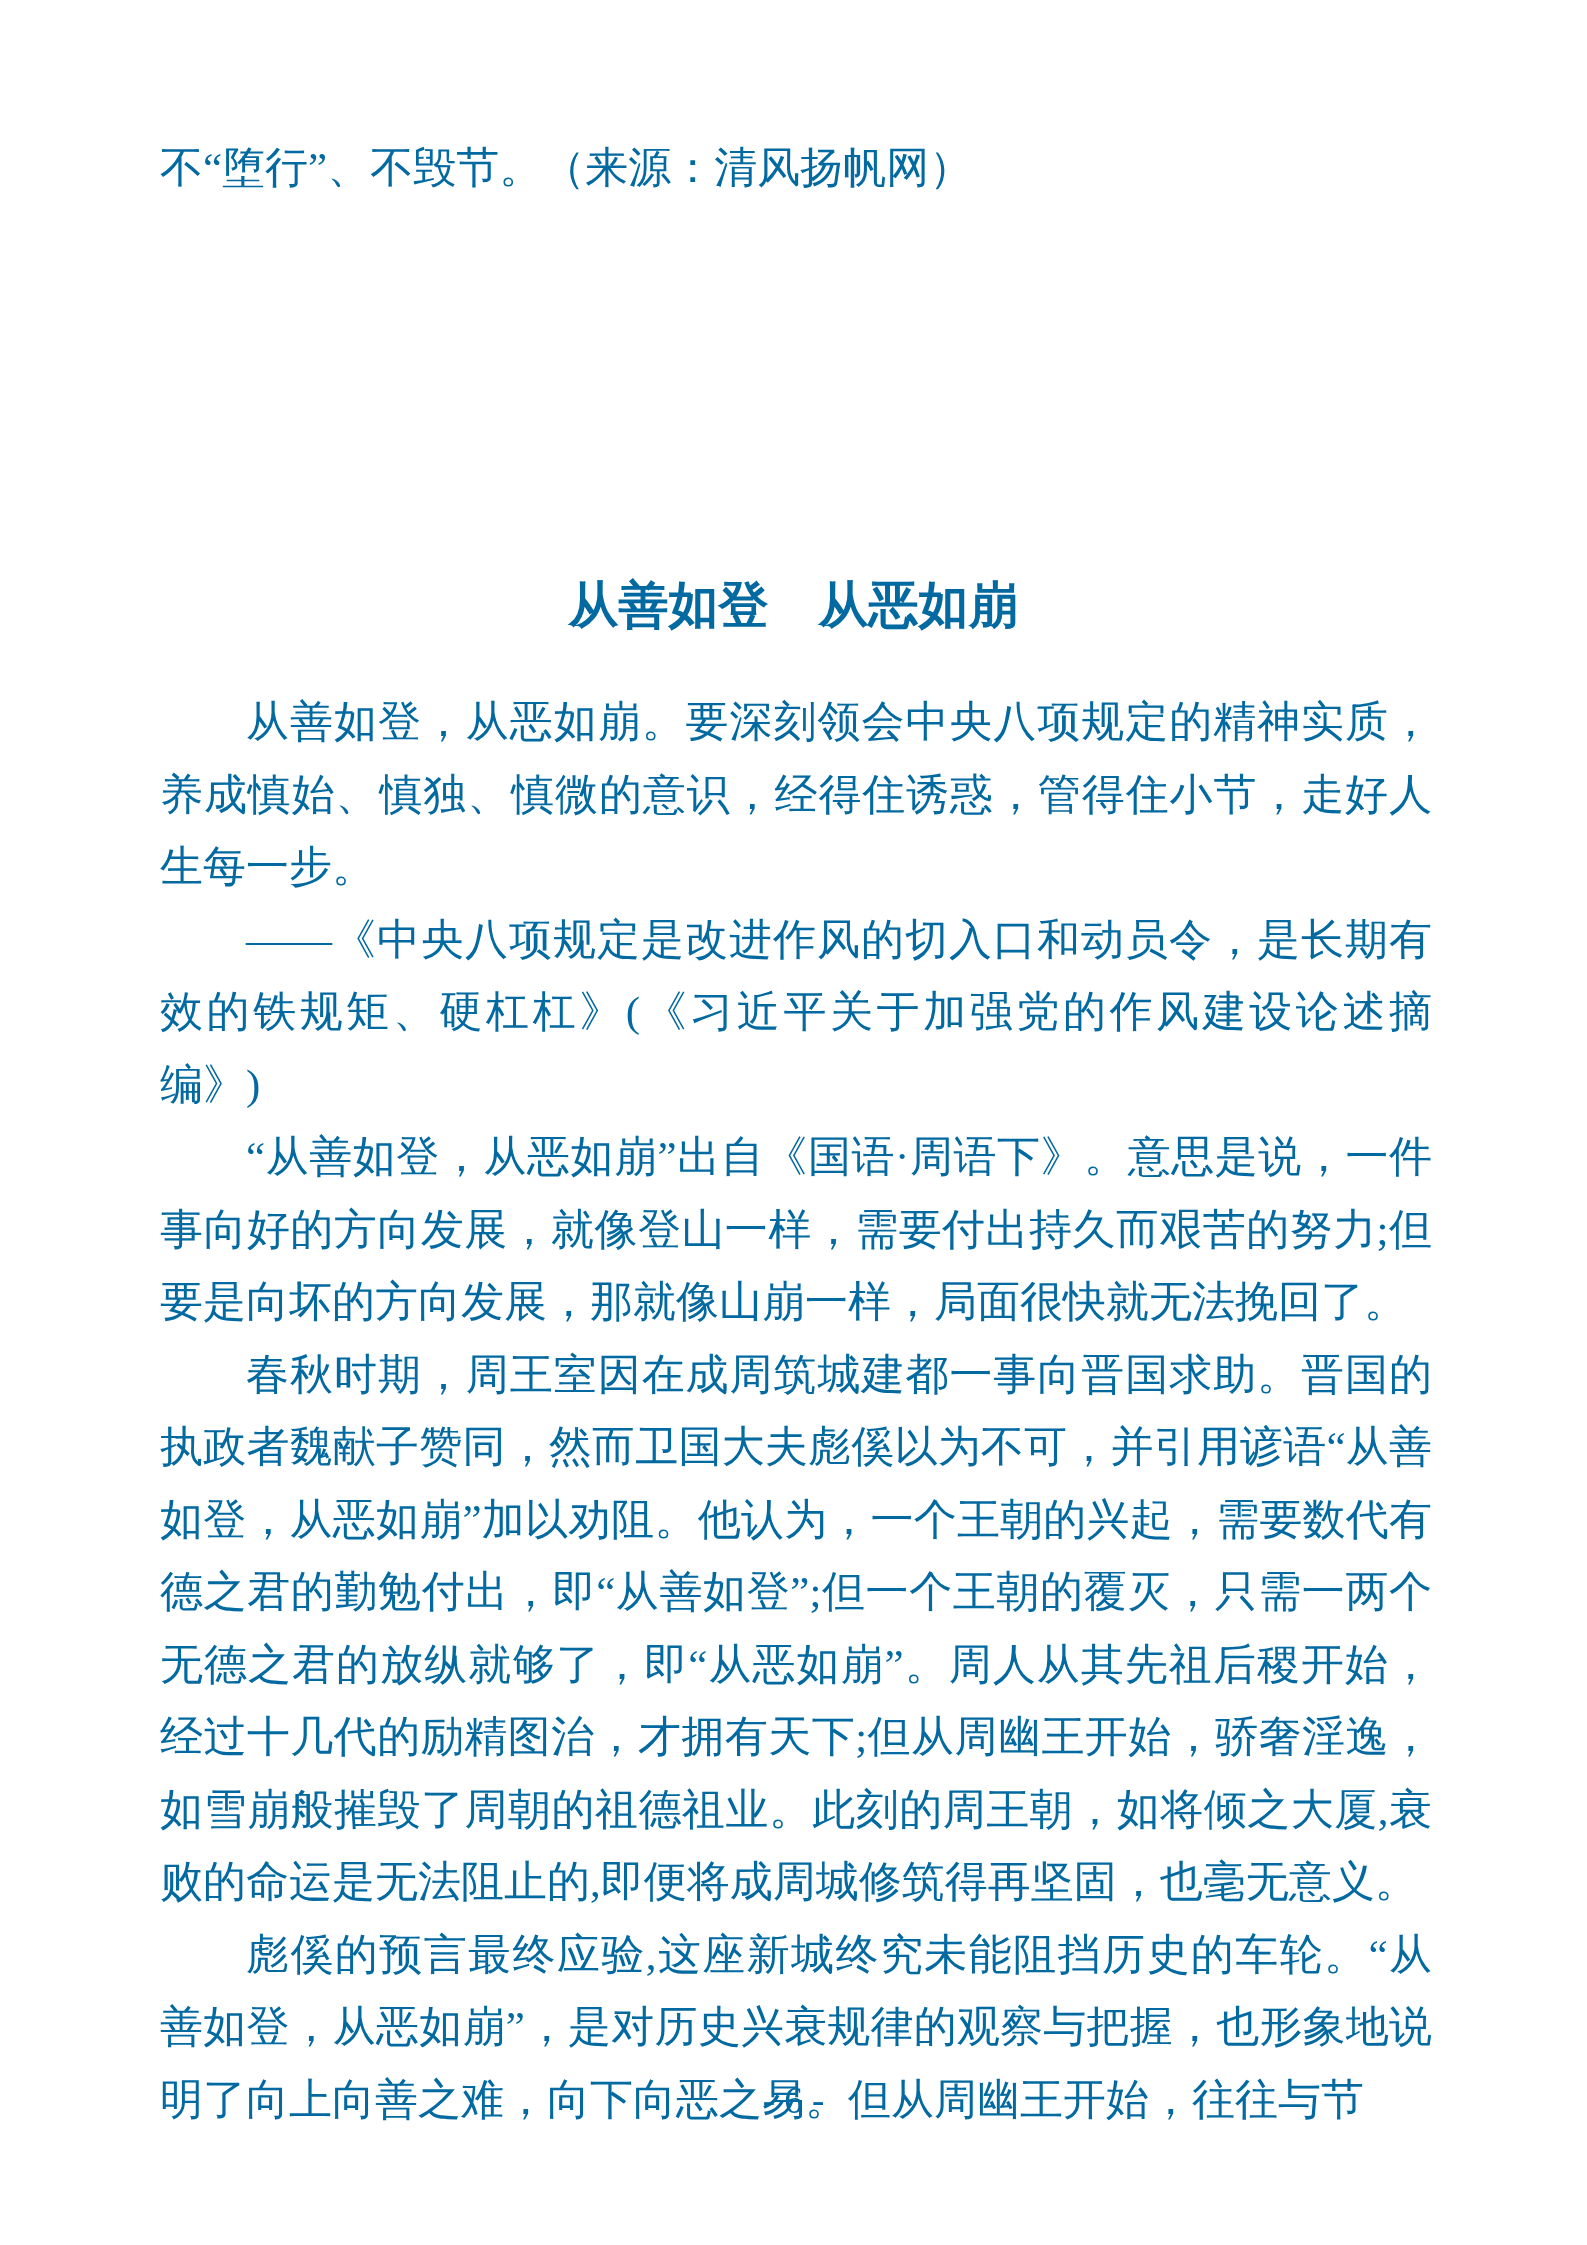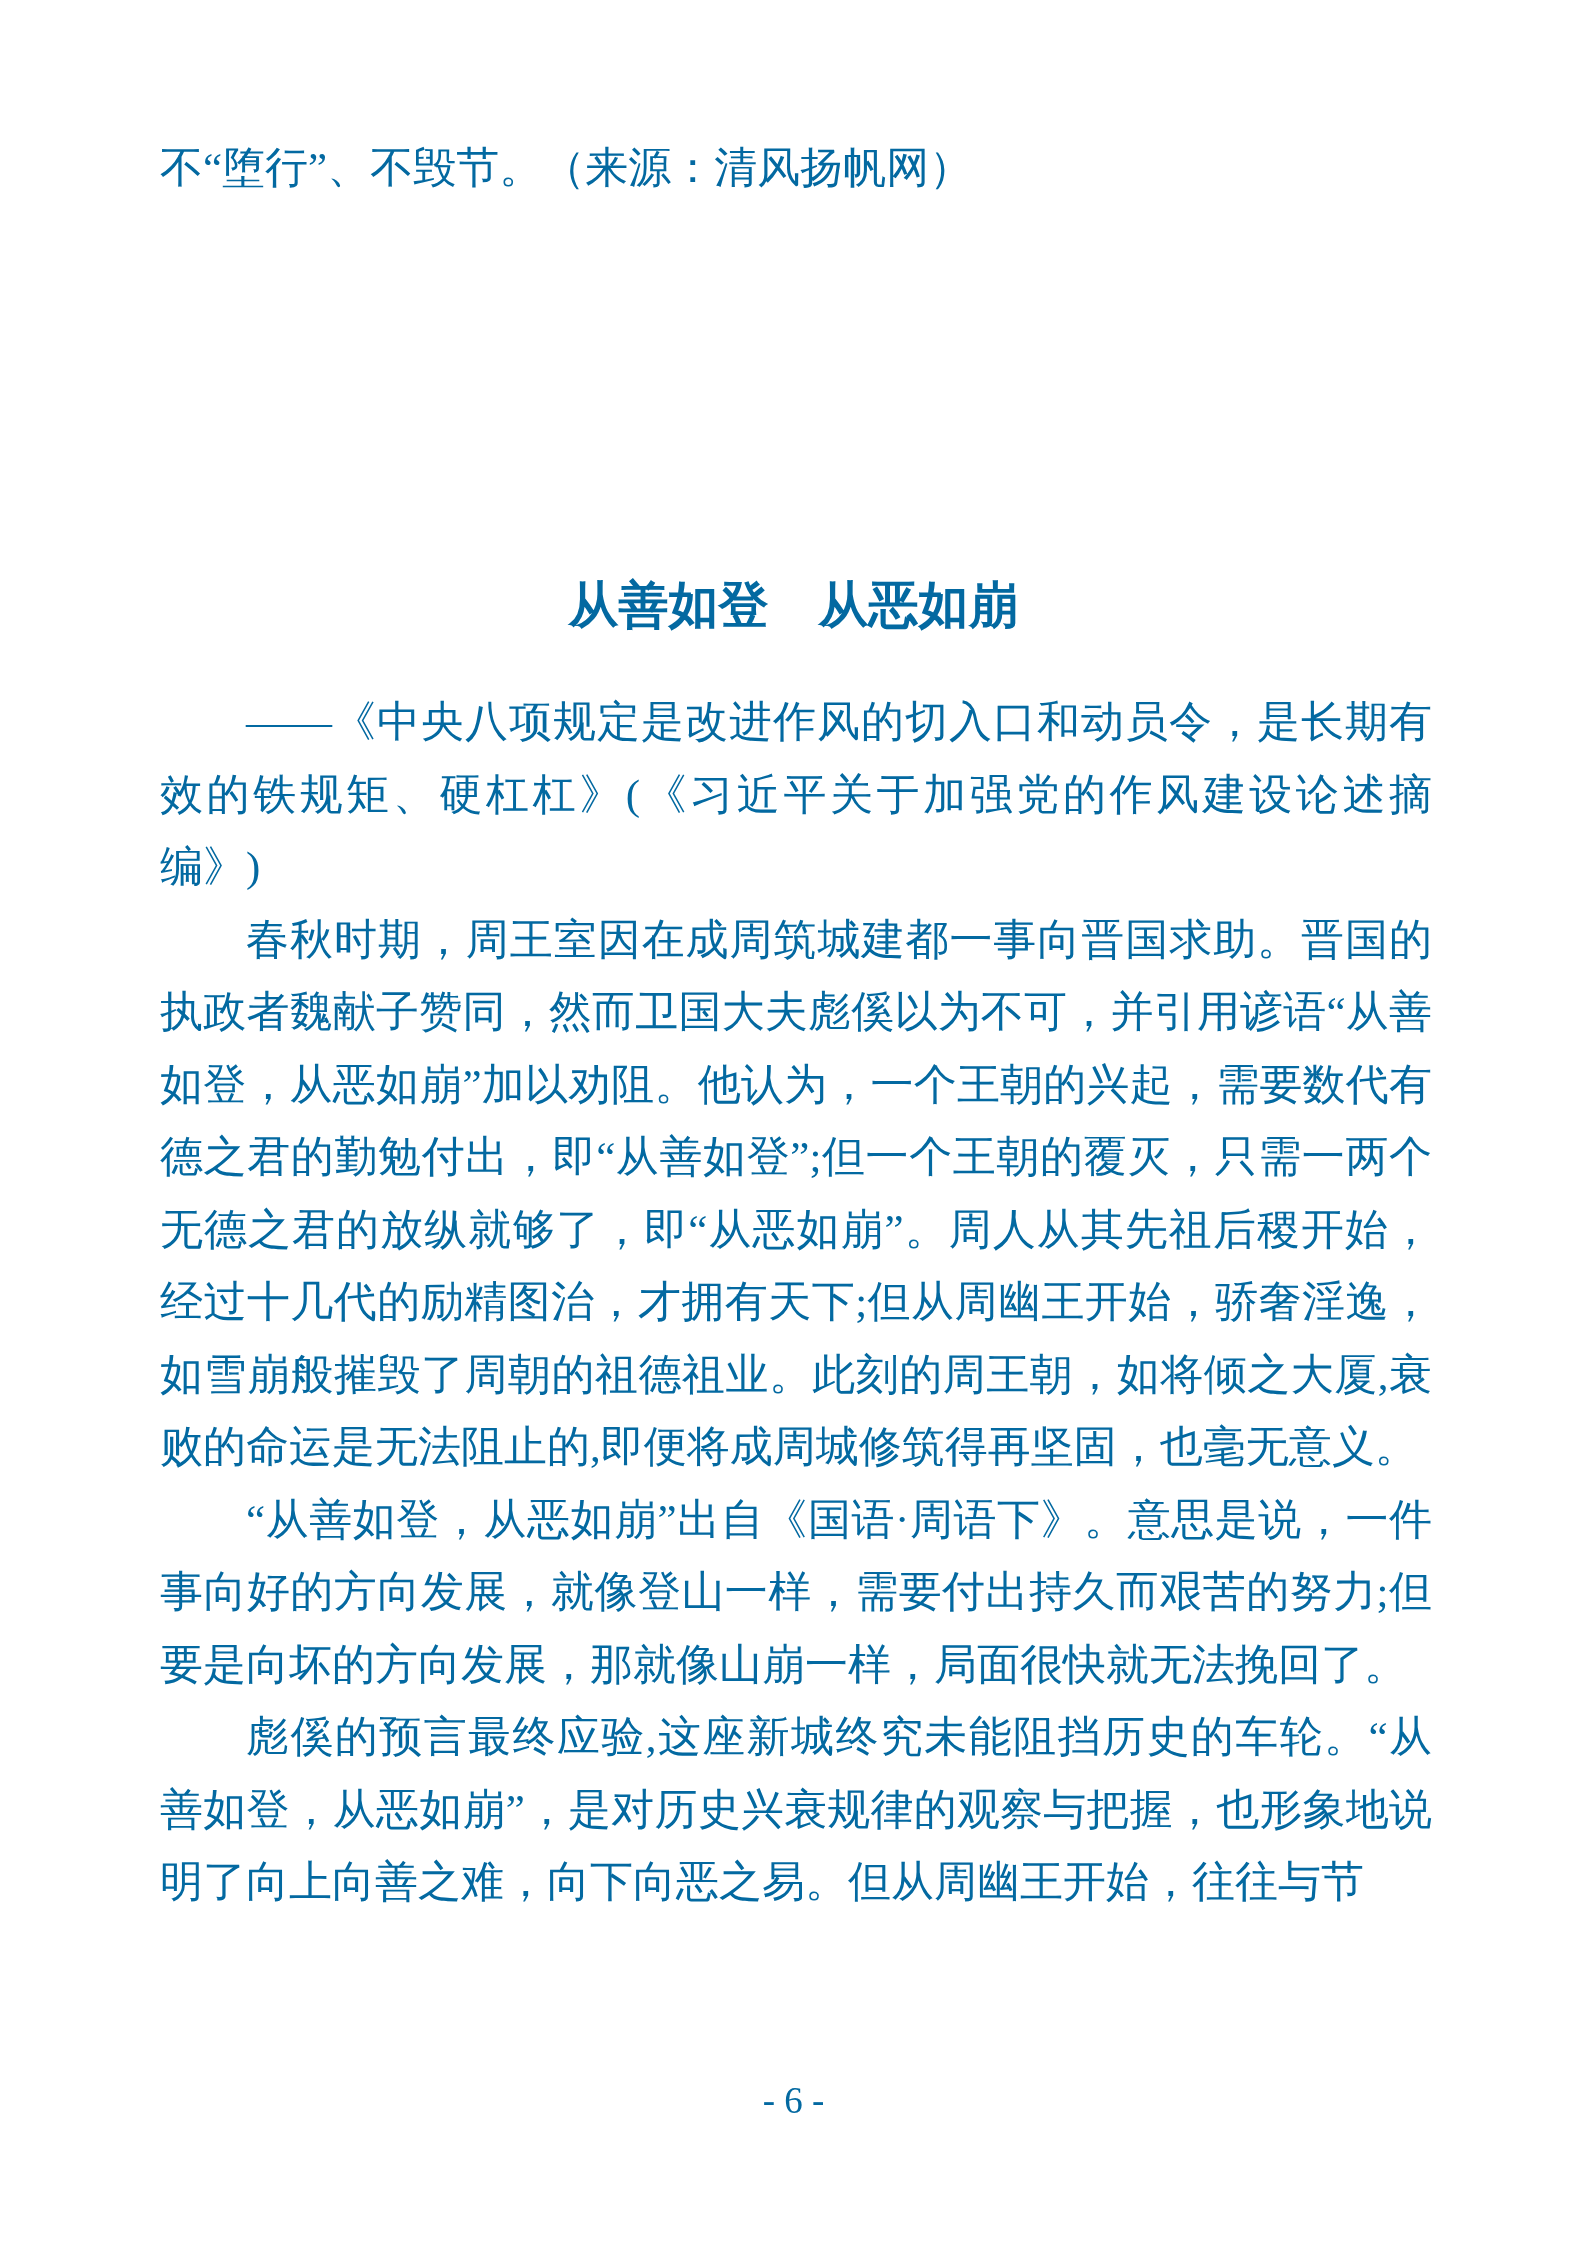--- a/index.html
+++ b/index.html
@@ -67,21 +67,22 @@
 <body>
 
 <div class="page">
 
   <div class="header-line">不“堕行”、不毁节。（来源：清风扬帆网）</div>
 
 
   <div class="article-title">从善如登　从恶如崩</div>
 
   <div class="article-body">
+    <p>从善如登，从恶如崩。要深刻领会中央八项规定的精神实质，养成慎始、慎独、慎微的意识，经得住诱惑，管得住小节，走好人生每一步。</p>
     <p>——《中央八项规定是改进作风的切入口和动员令，是长期有效的铁规矩、硬杠杠》(《习近平关于加强党的作风建设论述摘编》)</p>
+    <p>“从善如登，从恶如崩”出自《国语·周语下》。意思是说，一件事向好的方向发展，就像登山一样，需要付出持久而艰苦的努力;但要是向坏的方向发展，那就像山崩一样，局面很快就无法挽回了。</p>
     <p>春秋时期，周王室因在成周筑城建都一事向晋国求助。晋国的执政者魏献子赞同，然而卫国大夫彪傒以为不可，并引用谚语“从善如登，从恶如崩”加以劝阻。他认为，一个王朝的兴起，需要数代有德之君的勤勉付出，即“从善如登”;但一个王朝的覆灭，只需一两个无德之君的放纵就够了，即“从恶如崩”。周人从其先祖后稷开始，经过十几代的励精图治，才拥有天下;但从周幽王开始，骄奢淫逸，如雪崩般摧毁了周朝的祖德祖业。此刻的周王朝，如将倾之大厦,衰败的命运是无法阻止的,即便将成周城修筑得再坚固，也毫无意义。</p>
-    <p>“从善如登，从恶如崩”出自《国语·周语下》。意思是说，一件事向好的方向发展，就像登山一样，需要付出持久而艰苦的努力;但要是向坏的方向发展，那就像山崩一样，局面很快就无法挽回了。</p>
     <p>彪傒的预言最终应验,这座新城终究未能阻挡历史的车轮。“从善如登，从恶如崩”，是对历史兴衰规律的观察与把握，也形象地说明了向上向善之难，向下向恶之易。但从周幽王开始，往往与节</p>
   </div>
 
   <div class="page-number">- 6 -</div>
 
 </div>
 
 </body></html>

